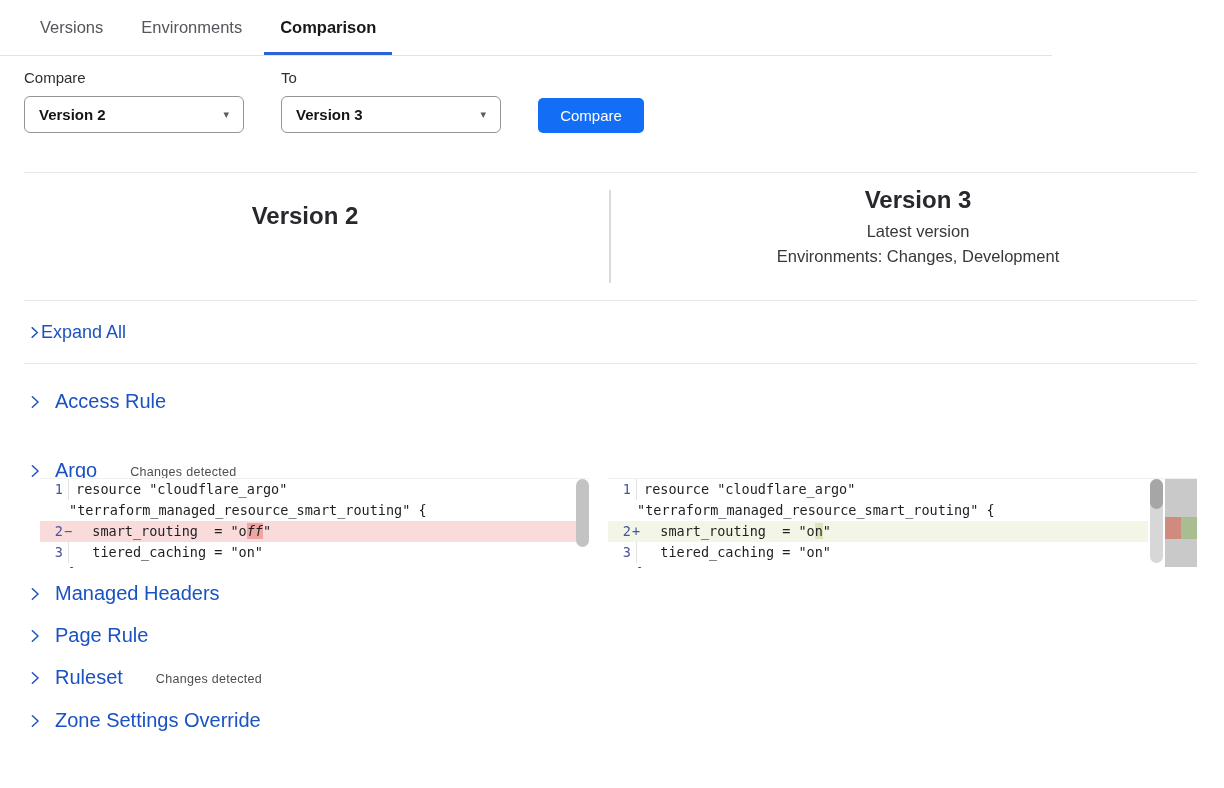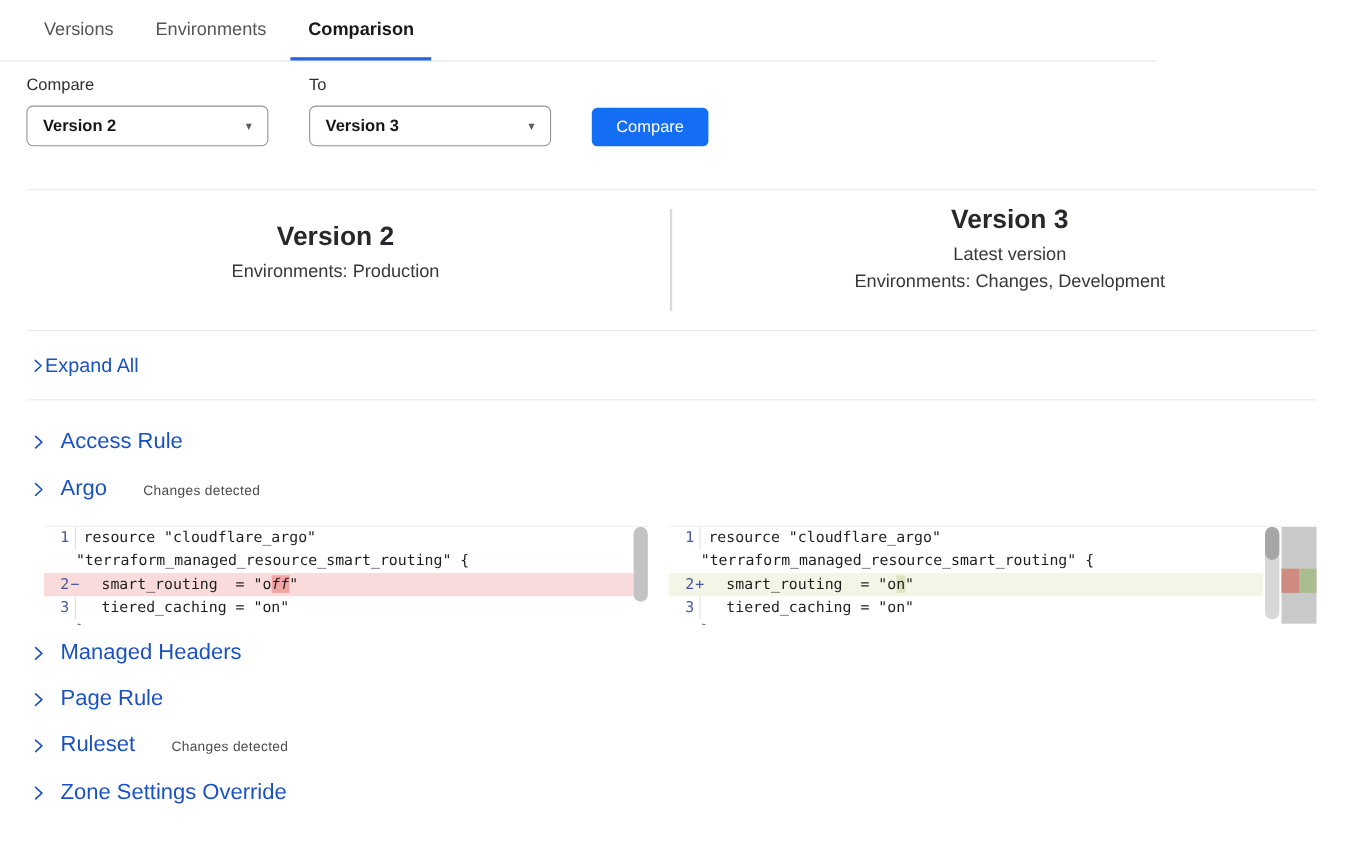--- a/index.html
+++ b/index.html
@@ -48,21 +48,21 @@
   .vhead.left{left:24px;top:202px;width:562px;}
   .vhead.right{left:640px;top:186px;width:556px;}
   .vhead .title{font-size:24px;font-weight:600;color:#27282b;margin:0 0 8px 0;}
   .vhead .sub{font-size:16.5px;color:#36383b;margin:0 0 6px 0;}
 
   
   .expand-row{position:absolute;left:28px;top:322px;display:flex;align-items:center;
               color:var(--link-blue);font-size:18px;cursor:pointer;}
   .section-row{position:absolute;left:28px;display:flex;align-items:center;gap:13px;
                color:var(--link-blue);font-size:20px;cursor:pointer;}
-  .s0{top:390px;justify-content:center;}.s1{top:433px;justify-content:flex-end;}.s2{top:582px;}.s3{top:624px;}.s4{top:666px;}.s5{top:709px;}
+  .s0{top:390px;justify-content:center;}.s1{top:459px;justify-content:flex-end;}.s2{top:582px;}.s3{top:624px;}.s4{top:666px;}.s5{top:709px;}
   .badge{font-size:12.5px;color:#4e4e4e;margin-left:20px;letter-spacing:.3px;transform:translateY(1px);}
   .chev{flex:none;display:block;}
 
   
   .pane{position:absolute;top:478px;height:90px;background:#fff;border-top:1px solid #f0f0f0;overflow:hidden;}
   .pane-left{left:40px;width:549px;}
   .pane-right{left:608px;width:589px;}
   .rows{position:absolute;left:0;top:0;}
   .pane-left .rows{width:536px;}
   .pane-right .rows{width:540px;}
@@ -114,21 +114,20 @@
   <div class="select to">
     <span class="val">Version 3</span>
     <span class="caret">▾</span>
   </div>
   <button class="btn">Compare</button>
 
   <div class="hr hr1"></div>
 
   <div class="vhead left">
     <div class="title">Version 2</div>
-    <div class="sub">Environments: Production</div>
   </div>
   <div class="vline"></div>
   <div class="vhead right">
     <div class="title">Version 3</div>
     <div class="sub">Latest version</div>
     <div class="sub">Environments: Changes, Development</div>
   </div>
 
   <div class="hr hr2"></div>
 

